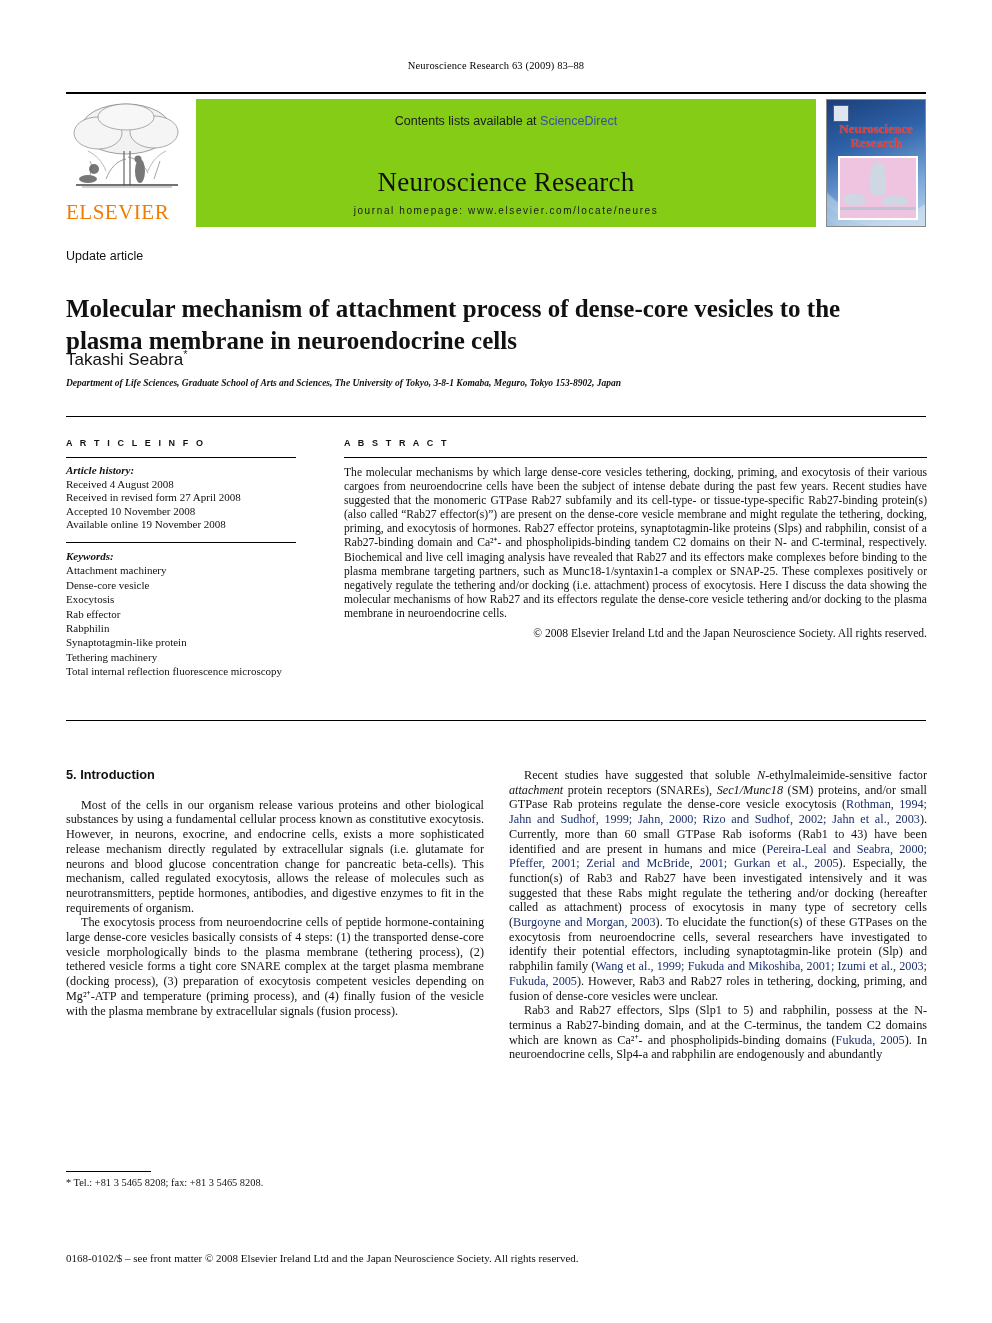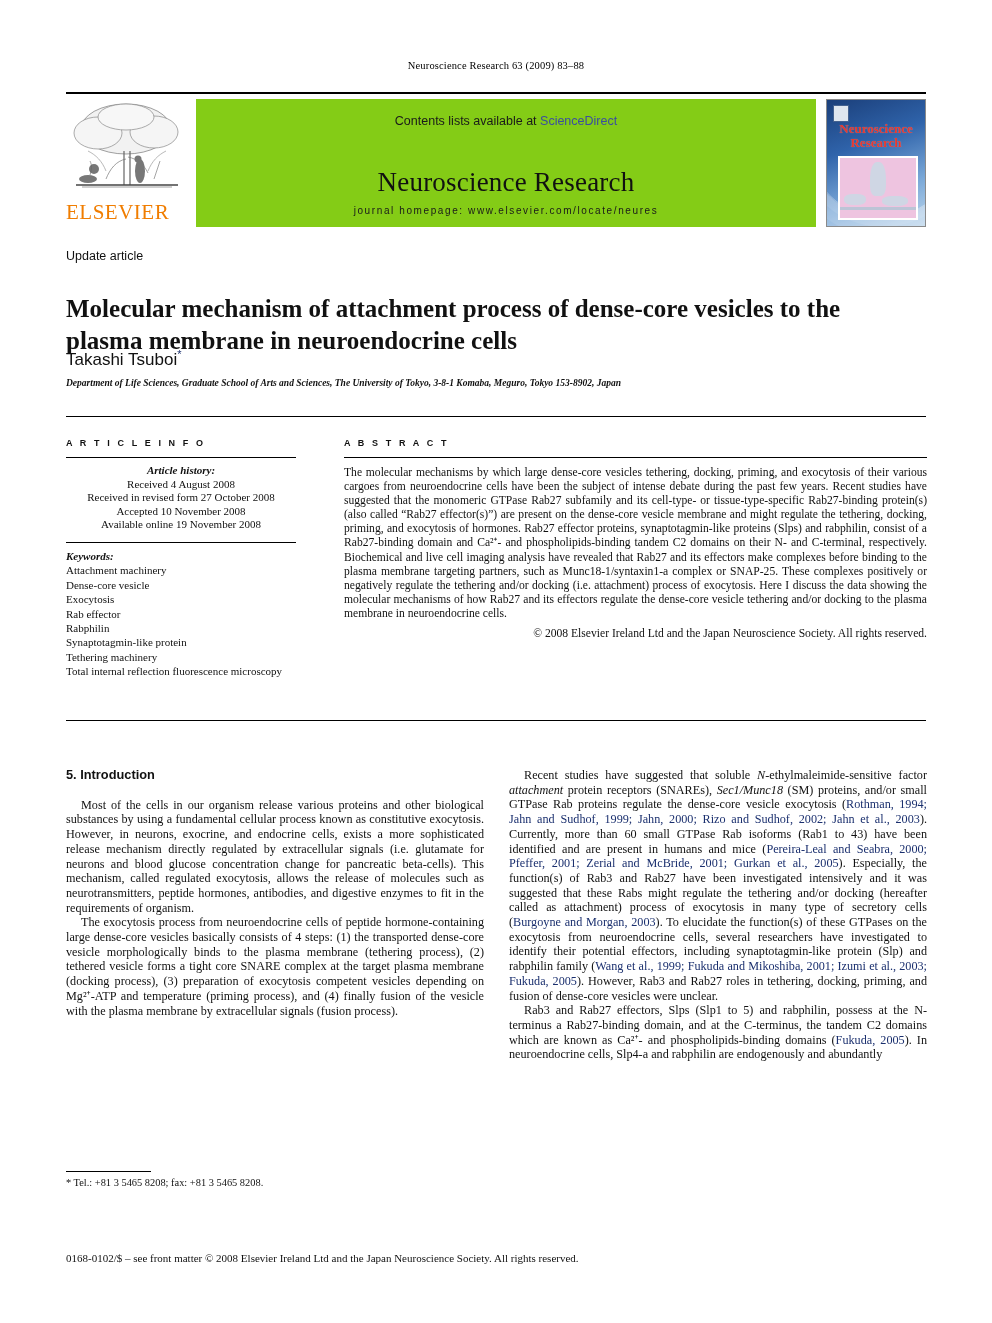--- a/index.html
+++ b/index.html
@@ -226,21 +226,20 @@
     color: #111;
     margin-bottom: 9px;
   }
   .rule-thin { border-top: 0.9px solid #000; }
   .hist {
     font-family: "Liberation Serif", serif;
     font-size: 11px;
     line-height: 13.6px;
     padding-top: 6px;
     color: #111;
-    text-align: center;
   }
   .hist .hdr { font-style: italic; font-weight: bold; }
   .kwblock {
     font-family: "Liberation Serif", serif;
     font-size: 11px;
     line-height: 14.4px;
     padding-top: 6px;
     color: #111;
   }
   .kwblock .hdr { font-style: italic; font-weight: bold; }
@@ -386,33 +385,33 @@
           <div class="cover-ground"></div>
         </div>
       </div>
 
     </div>
   </div>
 
   <div class="update-label">Update article</div>
   <h1 class="art-title">Molecular mechanism of attachment process of dense-core vesicles to the plasma membrane in neuroendocrine cells</h1>
   <div class="authors">
-    <span>Takashi Tsuboi</span><span class="author-star">*</span>
+    <span>Takashi Seabra</span><span class="author-star">*</span>
   </div>
   <div class="affil">Department of Life Sciences, Graduate School of Arts and Sciences, The University of Tokyo, 3-8-1 Komaba, Meguro, Tokyo 153-8902, Japan</div>
 
   <div class="infoblock"></div>
 
   <div class="col-info">
     <div class="sect-head">A R T I C L E   I N F O</div>
     <div class="rule-thin"></div>
     <div class="hist">
       <div class="hdr">Article history:</div>
       <div>Received 4 August 2008</div>
-      <div>Received in revised form 27 October 2008</div>
+      <div>Received in revised form 27 April 2008</div>
       <div>Accepted 10 November 2008</div>
       <div>Available online 19 November 2008</div>
     </div>
     <div class="gap-rule"></div>
     <div class="kwblock">
       <div class="hdr">Keywords:</div>
       <div>Attachment machinery</div>
       <div>Dense-core vesicle</div>
       <div>Exocytosis</div>
       <div>Rab effector</div>

